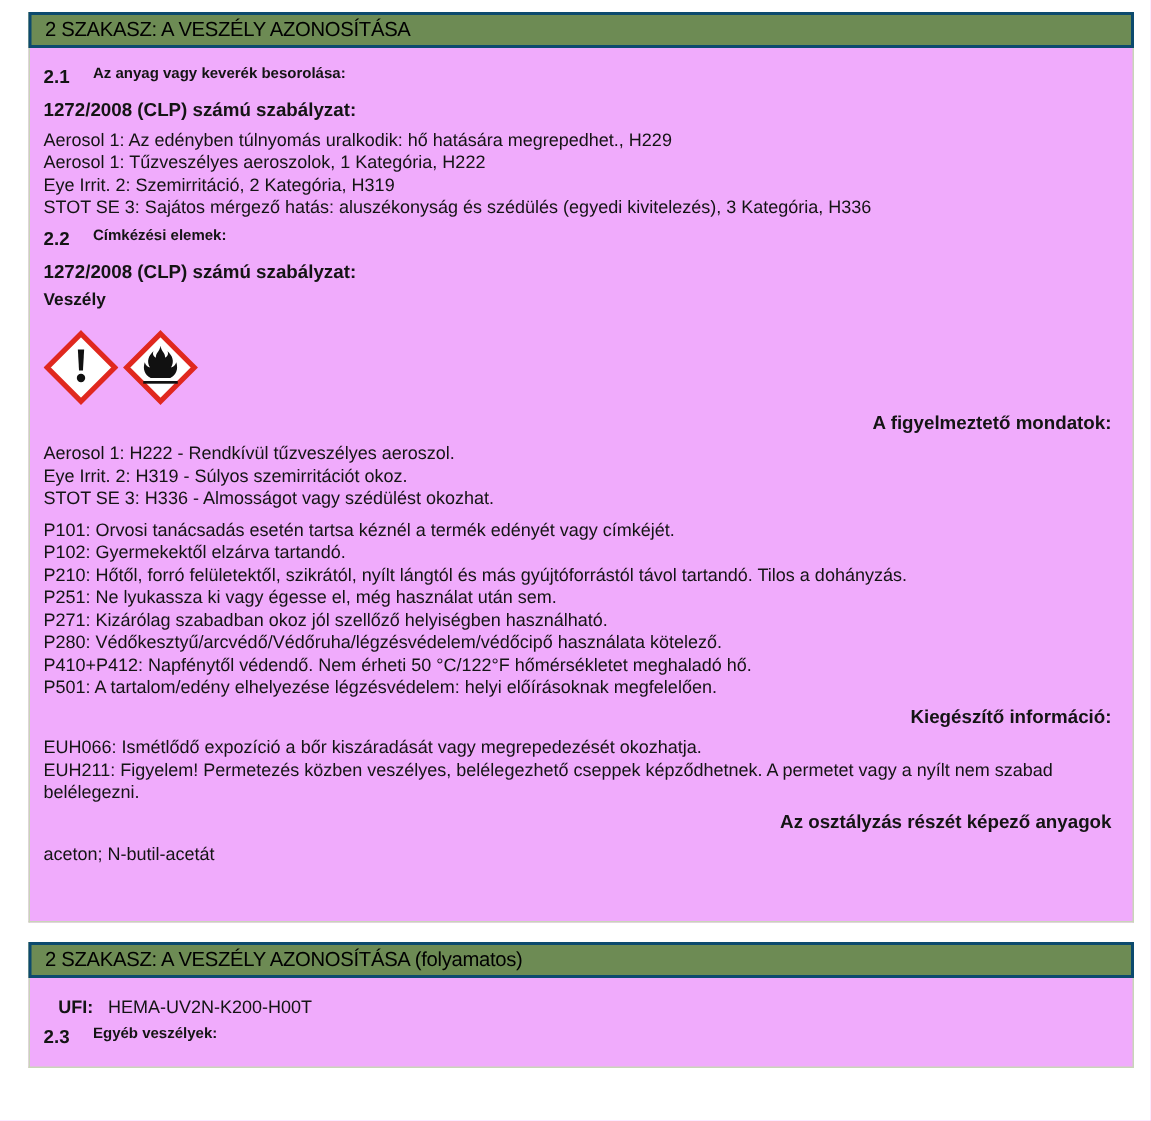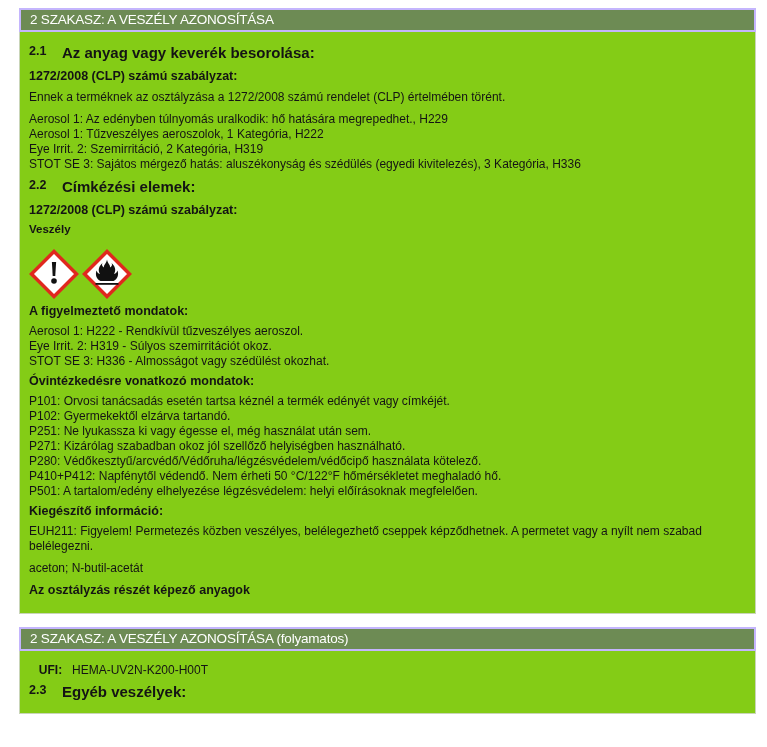--- a/index.html
+++ b/index.html
@@ -9,42 +9,42 @@
     font-family: "Liberation Sans", "DejaVu Sans", sans-serif;
     font-size: 12px; color: #141414;
     padding-top: 8px;
     overflow: hidden;
   }
   .panel { margin: 0 11px 0 19px; }
   .panel + .panel { margin-top: 13px; }
 
   .panel-header {
     background: var(--header-bg, #6d8b54);
-    border: 2px solid #c4b5fd;
-    color: #ffffff;
+    border: 2px solid #0c4a6e;
+    color: #000000;
     font-size: 13.5px;
     letter-spacing: -0.2px;
     padding: 2px 23px 3px 9px;
     white-space: nowrap;
   }
   .panel-body {
     border: 1px solid #c9d5b8;
     border-top: 0;
-    background: #84cc16;
-    padding: 6px 14px 14px 9px;
+    background: #f0abfc;
+    padding: 6px 14px 30px 9px;
   }
   .panel-body.small { padding-bottom: 10px; }
 
   .sec-row { display: flex; margin: 6px 0 3px; }
   .sec-num { width: 33px; flex: 0 0 33px; font-weight: bold; font-size: 12.5px; }
-  .sec-title { font-weight: bold; font-size: 15px; }
+  .sec-title { font-weight: bold; font-size: 10px; }
 
   .indent { margin-left: 33px; }
   .h-bold { font-weight: bold; font-size: 12.5px; margin: 8px 0 3px; }
-  .h-bold.tight { margin: 5px 0 2px; }
+  .h-bold.tight { margin: 5px 0 2px; text-align: right; }
   .signal-word { font-weight: bold; font-size: 11.5px; margin: 6px 0 14px; }
   .para { margin: 7px 0; line-height: 15px; }
   .lines { margin: 6px 0 2px; }
   .lines > div { line-height: 15px; }
 
   .picto-row { display: flex; gap: 3px; margin: 5px 0 3px; }
   .picto { width: 50px; height: 50px; display: block; }
 
   .ufi-row { display: flex; margin: 6px 0 2px; text-align: center; }
   .ufi-label { font-weight: bold; width: 43px; flex: 0 0 43px; }
@@ -54,21 +54,20 @@
 
 <div class="panel">
   <div class="panel-header">2 SZAKASZ: A VESZÉLY AZONOSÍTÁSA</div>
   <div class="panel-body">
 
     <div class="sec-row">
       <div class="sec-num">2.1</div>
       <div class="sec-title">Az anyag vagy keverék besorolása:</div>
     </div>
     <div class="indent h-bold">1272/2008 (CLP) számú szabályzat:</div>
-    <div class="indent para">Ennek a terméknek az osztályzása a 1272/2008 számú rendelet (CLP) értelmében törént.</div>
     <div class="indent lines">
       <div>Aerosol 1: Az edényben túlnyomás uralkodik: hő hatására megrepedhet., H229</div>
       <div>Aerosol 1: Tűzveszélyes aeroszolok, 1 Kategória, H222</div>
       <div>Eye Irrit. 2: Szemirritáció, 2 Kategória, H319</div>
       <div>STOT SE 3: Sajátos mérgező hatás: aluszékonyság és szédülés (egyedi kivitelezés), 3 Kategória, H336</div>
     </div>
 
     <div class="sec-row">
       <div class="sec-num">2.2</div>
       <div class="sec-title">Címkézési elemek:</div>
@@ -102,38 +101,39 @@
       </svg>
     </div>
 
     <div class="indent h-bold tight">A figyelmeztető mondatok:</div>
     <div class="indent lines">
       <div>Aerosol 1: H222 - Rendkívül tűzveszélyes aeroszol.</div>
       <div>Eye Irrit. 2: H319 - Súlyos szemirritációt okoz.</div>
       <div>STOT SE 3: H336 - Almosságot vagy szédülést okozhat.</div>
     </div>
 
-    <div class="indent h-bold tight">Óvintézkedésre vonatkozó mondatok:</div>
     <div class="indent lines">
       <div>P101: Orvosi tanácsadás esetén tartsa kéznél a termék edényét vagy címkéjét.</div>
       <div>P102: Gyermekektől elzárva tartandó.</div>
+      <div>P210: Hőtől, forró felületektől, szikrától, nyílt lángtól és más gyújtóforrástól távol tartandó. Tilos a dohányzás.</div>
       <div>P251: Ne lyukassza ki vagy égesse el, még használat után sem.</div>
       <div>P271: Kizárólag szabadban okoz jól szellőző helyiségben használható.</div>
       <div>P280: Védőkesztyű/arcvédő/Védőruha/légzésvédelem/védőcipő használata kötelező.</div>
       <div>P410+P412: Napfénytől védendő. Nem érheti 50 °C/122°F hőmérsékletet meghaladó hő.</div>
       <div>P501: A tartalom/edény elhelyezése légzésvédelem: helyi előírásoknak megfelelően.</div>
     </div>
 
     <div class="indent h-bold tight">Kiegészítő információ:</div>
     <div class="indent lines">
+      <div>EUH066: Ismétlődő expozíció a bőr kiszáradását vagy megrepedezését okozhatja.</div>
       <div>EUH211: Figyelem! Permetezés közben veszélyes, belélegezhető cseppek képződhetnek. A permetet vagy a nyílt nem szabad belélegezni.</div>
     </div>
 
+    <div class="indent h-bold tight">Az osztályzás részét képező anyagok</div>
     <div class="indent para">aceton; N-butil-acetát</div>
-    <div class="indent h-bold tight">Az osztályzás részét képező anyagok</div>
 
   </div>
 </div>
 
 <div class="panel">
   <div class="panel-header">2 SZAKASZ: A VESZÉLY AZONOSÍTÁSA (folyamatos)</div>
   <div class="panel-body small">
 
     <div class="indent ufi-row">
       <div class="ufi-label">UFI:</div>

